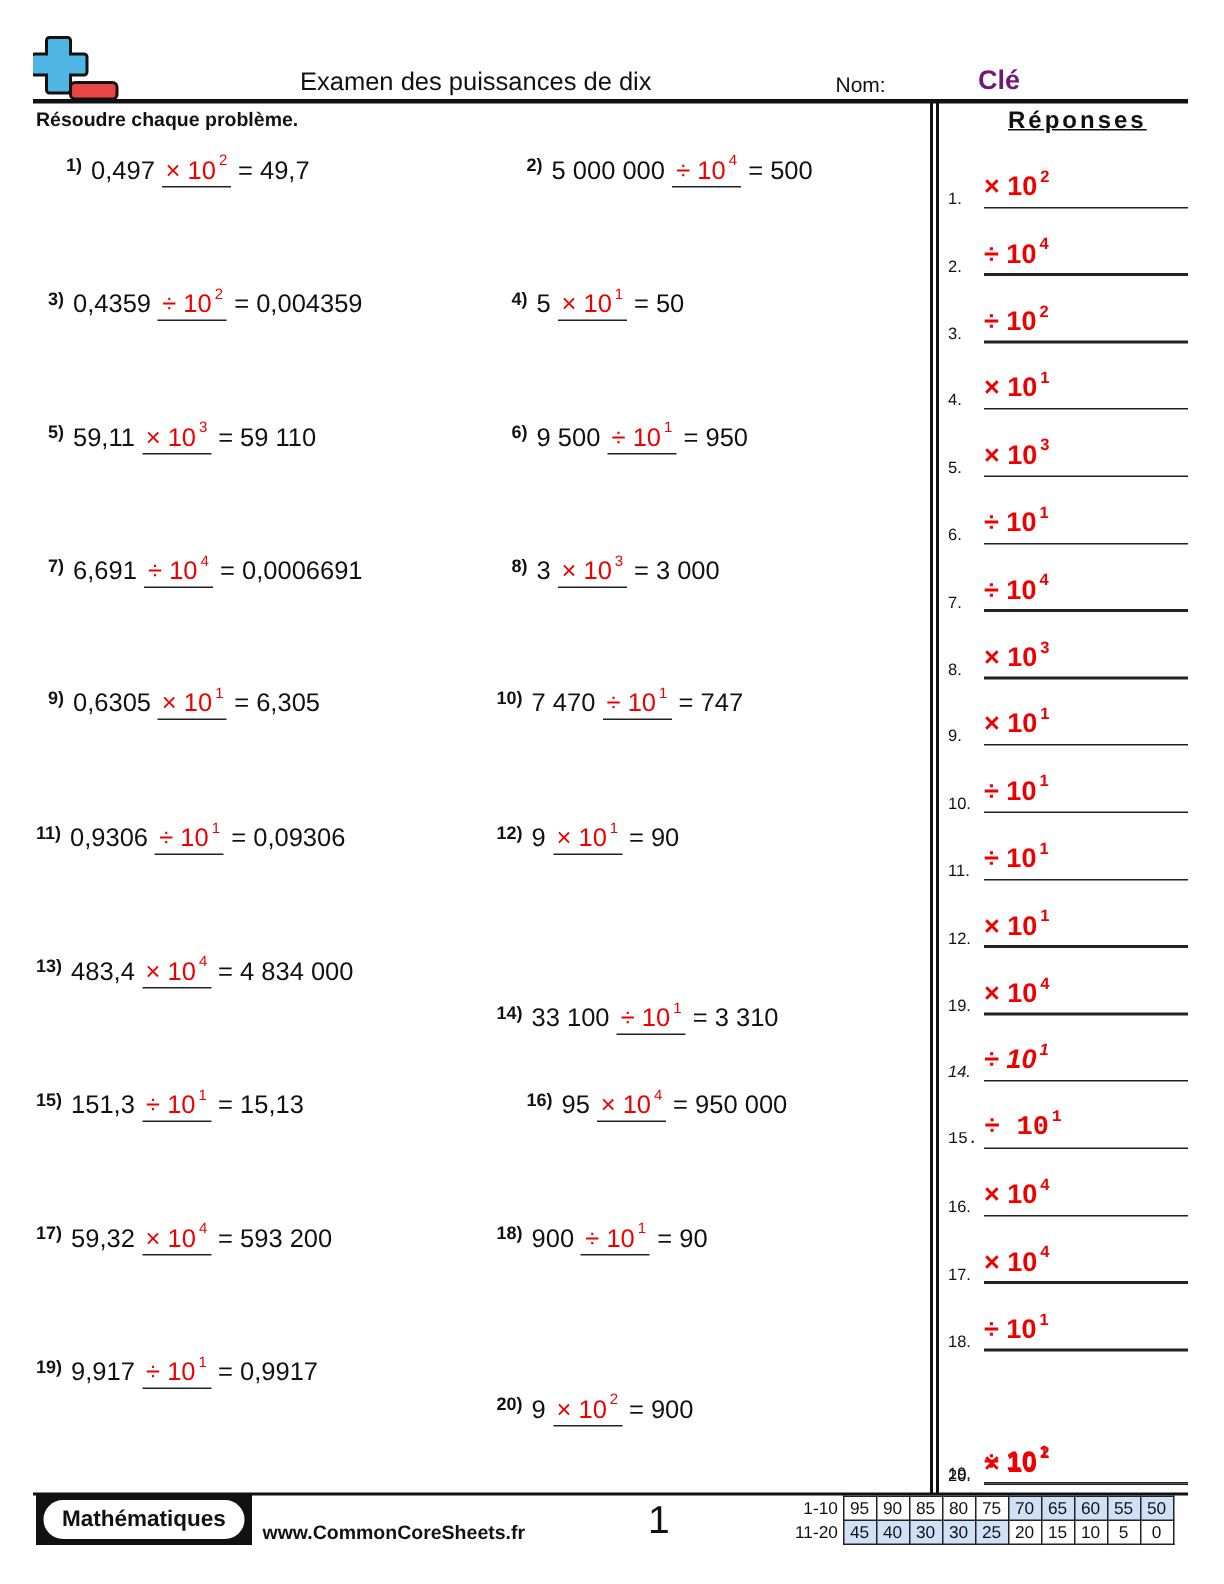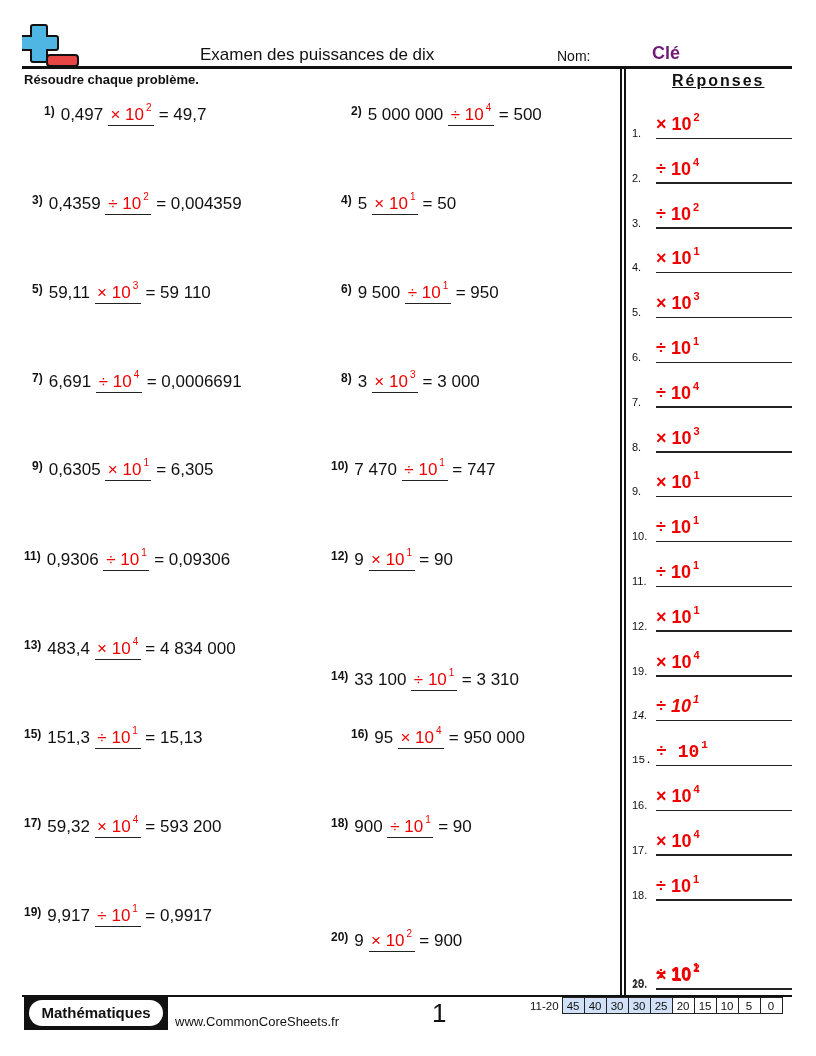--- a/index.html
+++ b/index.html
@@ -28,21 +28,21 @@
   .ans-row .ans-num { position: absolute; left: 0; bottom: 0; font-size: 11px; }
   .ans-row .ans-line { position: absolute; left: 24px; right: 0; bottom: 0; height: 1.5px; background: #222; }
   .ans-row .ans-val { position: absolute; left: 24px; right: 0; bottom: 4px; text-align: left;
                       font-size: 18px; font-weight: bold; color: #e00; }
   .ans-row .ans-val sup { font-size: 11px; position: relative; top: -2px; margin-left: 2px; }
 
   .footer-rule { position: absolute; left: 22px; top: 995px; width: 770px; height: 1.5px; background: #111; }
   .footer-left { position: absolute; left: 24px; top: 996px; width: 144px; height: 34px; background: #111; }
   .subject-badge { position: absolute; left: 29px; top: 1000px; width: 134px; height: 26px; background: #fff;
                    border-radius: 14px; font-size: 15px; font-weight: bold; text-align: center; line-height: 26px; }
-  .site { position: absolute; left: 175px; top: 1014px; font-size: 13px; }
+  .site { position: absolute; left: 175px; top: 1014px; font-size: 13px; font-weight: bold; }
   .page-num { position: absolute; left: 432px; top: 998px; font-size: 26px; }
 
   .score-table { position: absolute; left: 528px; top: 997px; border-collapse: collapse; font-size: 11.5px; }
   .score-table td { border: 1px solid #222; text-align: center; height: 16px; padding: 0 2px; min-width: 22px; }
   .score-table td.lbl { border: none; text-align: right; padding-right: 3px; min-width: 34px; }
   .score-table td.hl { background: #cfe0f7; }
 </style>
 </head>
 <body>
 
@@ -191,20 +191,33 @@
 
 <div class="footer-rule"></div>
 <div class="footer-left"></div>
 <div class="subject-badge">Mathématiques</div>
 <div class="site">www.CommonCoreSheets.fr</div>
 <div class="page-num">1</div>
 
 <table class="score-table">
   <tbody id="score-body">
       <tr>
+        <td class="lbl">1-10</td>
+        <td class="">95</td>
+        <td class="">90</td>
+        <td class="">85</td>
+        <td class="">80</td>
+        <td class="">75</td>
+        <td class="hl">70</td>
+        <td class="hl">65</td>
+        <td class="hl">60</td>
+        <td class="hl">55</td>
+        <td class="hl">50</td>
+      </tr>
+      <tr>
         <td class="lbl">11-20</td>
         <td class="hl">45</td>
         <td class="hl">40</td>
         <td class="hl">30</td>
         <td class="hl">30</td>
         <td class="hl">25</td>
         <td class="">20</td>
         <td class="">15</td>
         <td class="">10</td>
         <td class="">5</td>

